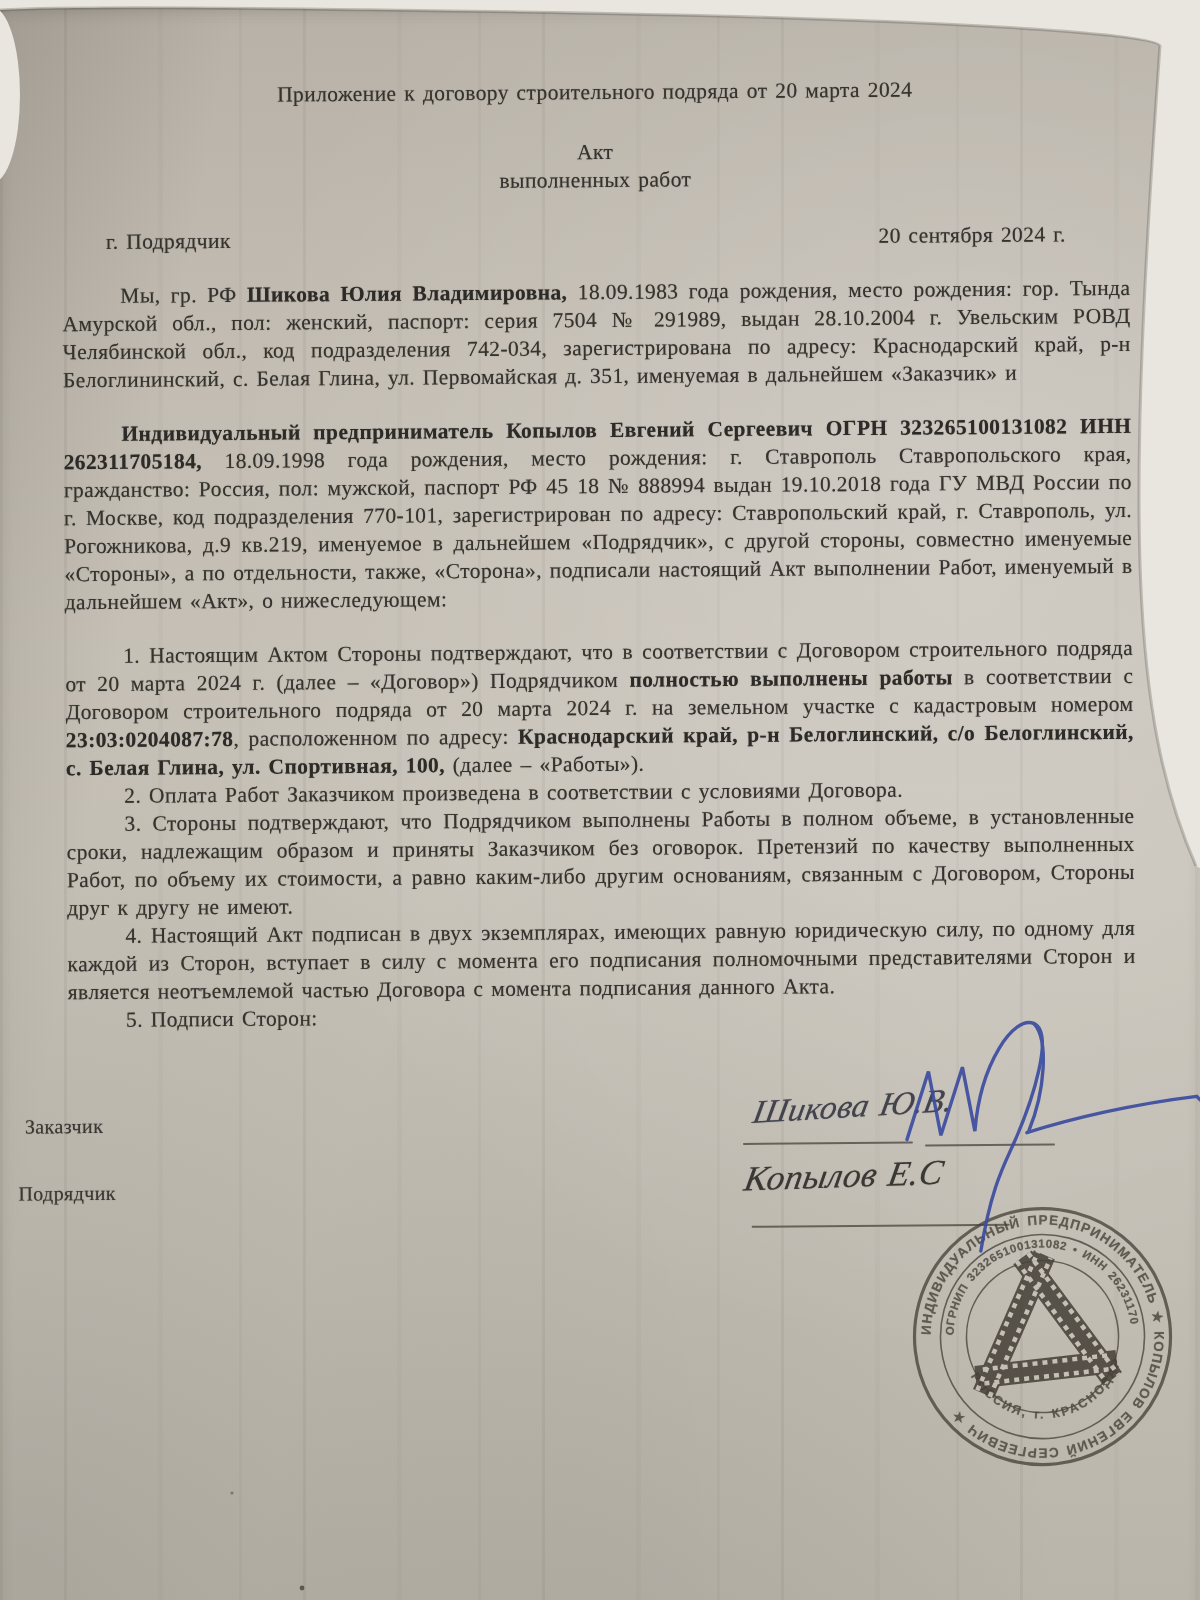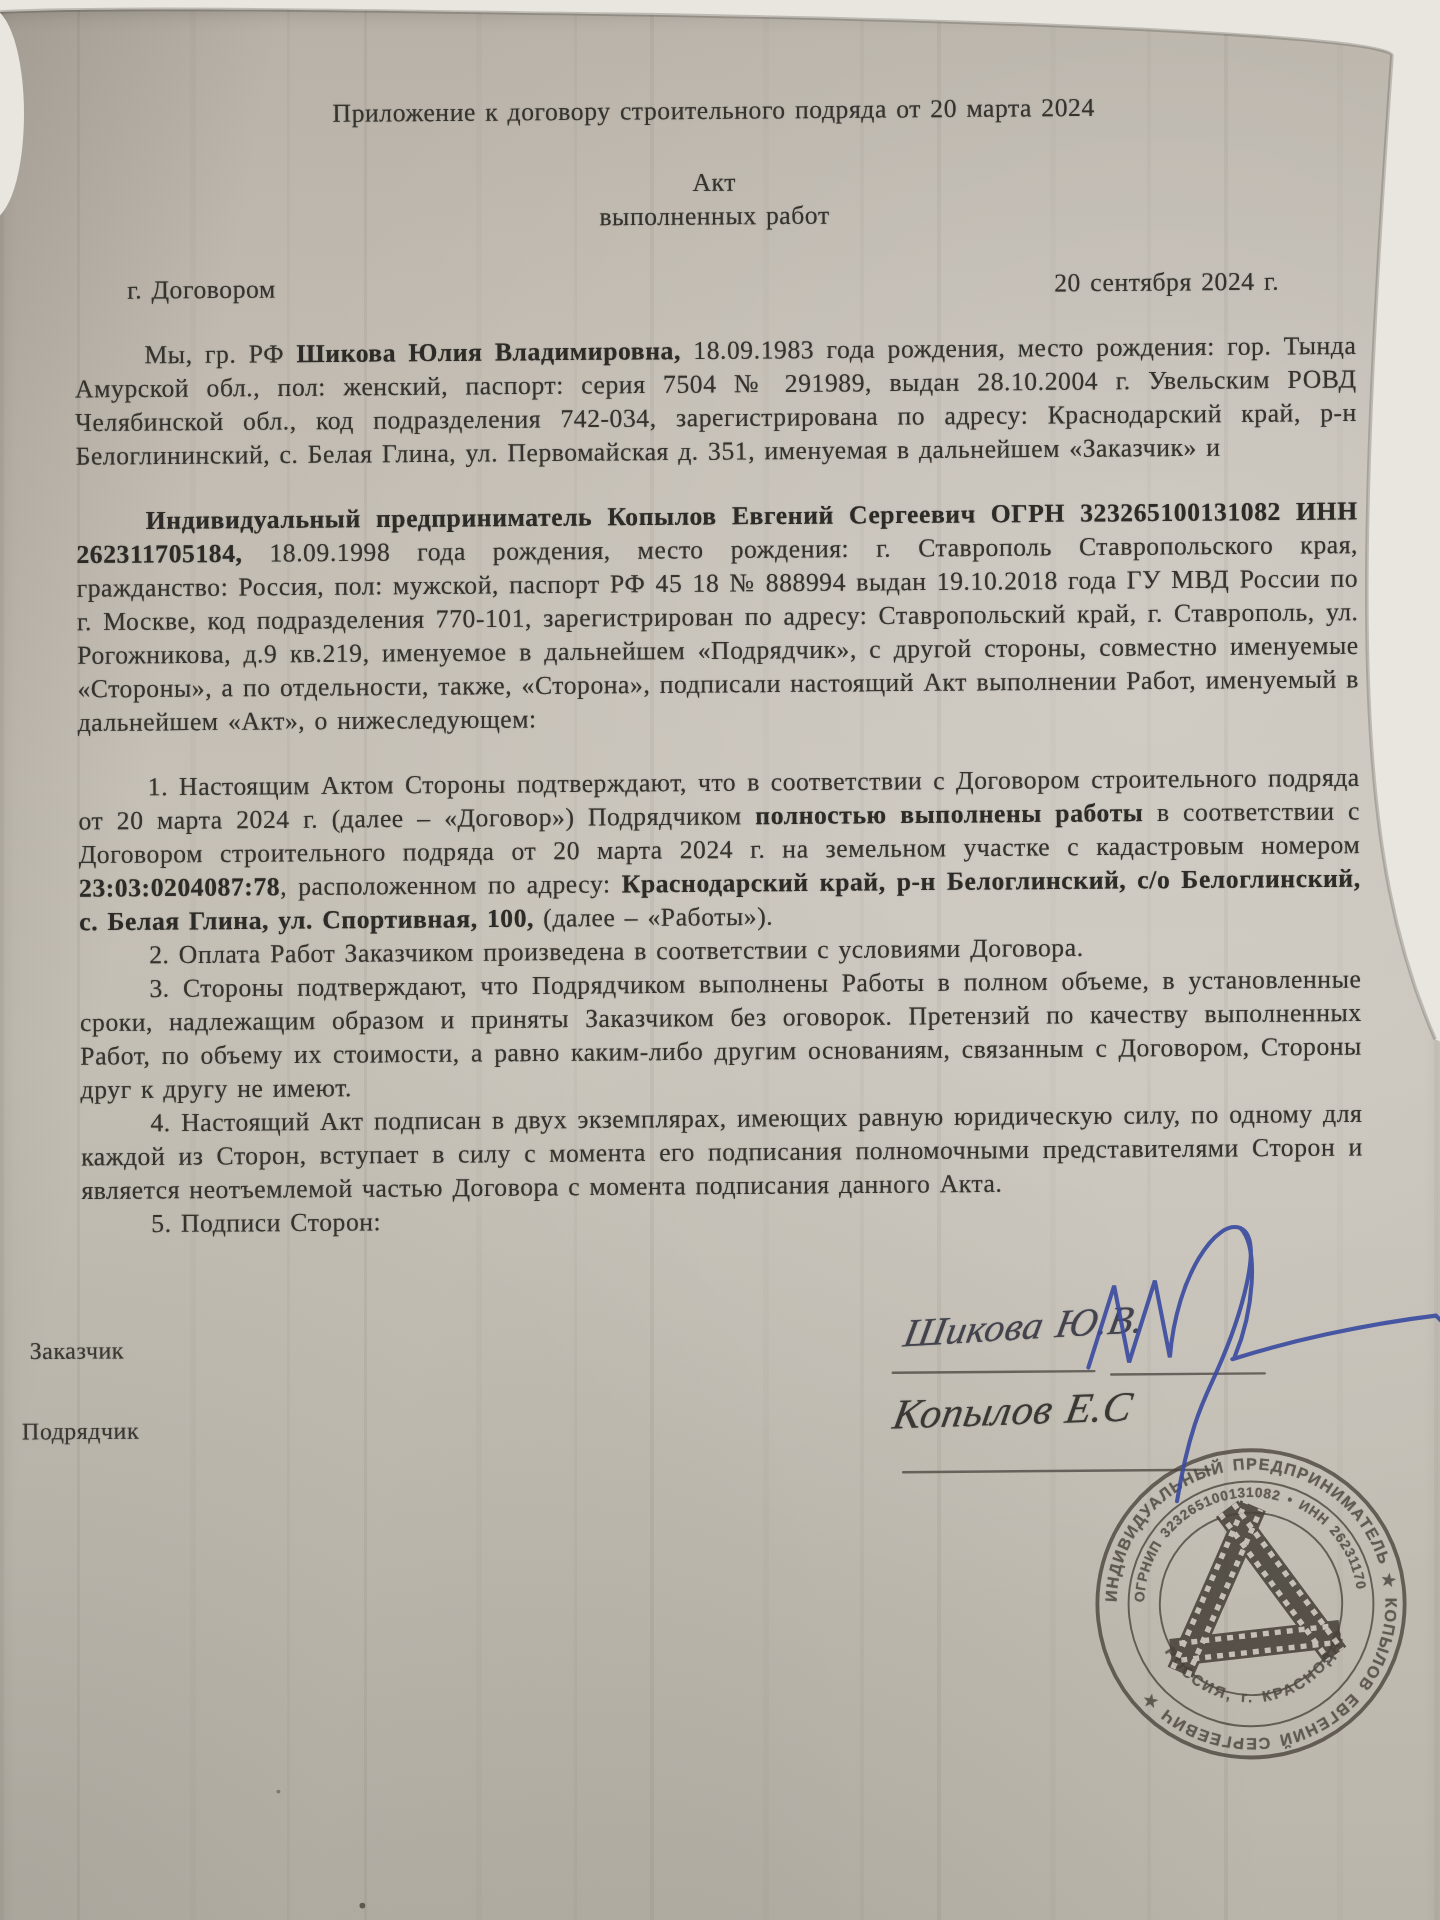--- a/index.html
+++ b/index.html
@@ -56,21 +56,21 @@
 <div class="paper"></div>
 
 <div class="sheet">
 
   <div class="center appendix">Приложение к договору строительного подряда от 20 марта 2024</div>
 
   <div class="center act-title">Акт</div>
   <div class="center act-sub">выполненных работ</div>
 
   <div class="cityrow">
-    <span>г. Договором</span>
+    <span>г. Подрядчик</span>
     <span>20 сентября 2024 г.</span>
   </div>
 
   <p class="body"><span>Мы, гр. РФ </span><span class="b">Шикова Юлия Владимировна,</span><span> 18.09.1983 года рождения, место рождения: гор. Тында Амурской обл., пол: женский, паспорт: серия 7504 № 291989, выдан 28.10.2004 г. Увельским РОВД Челябинской обл., код подразделения 742-034, зарегистрирована по адресу: Краснодарский край, р-н Белоглининский, с. Белая Глина, ул. Первомайская д. 351, именуемая в дальнейшем «Заказчик» и</span></p>
 
   <p class="body"><span class="b">Индивидуальный предприниматель Копылов Евгений Сергеевич ОГРН 323265100131082 ИНН 262311705184,</span><span> 18.09.1998 года рождения, место рождения: г. Ставрополь Ставропольского края, гражданство: Россия, пол: мужской, паспорт РФ 45 18 № 888994 выдан 19.10.2018 года ГУ МВД России по г. Москве, код подразделения 770-101, зарегистрирован по адресу: Ставропольский край, г. Ставрополь, ул. Рогожникова, д.9 кв.219, именуемое в дальнейшем «Подрядчик», с другой стороны, совместно именуемые «Стороны», а по отдельности, также, «Сторона», подписали настоящий Акт выполнении Работ, именуемый в дальнейшем «Акт», о нижеследующем:</span></p>
 
   <p class="clause first-clause"><span>1. Настоящим Актом Стороны подтверждают, что в соответствии с Договором строительного подряда от 20 марта 2024 г. (далее – «Договор») Подрядчиком </span><span class="b">полностью выполнены работы</span><span> в соответствии с Договором строительного подряда от 20 марта 2024 г. на земельном участке с кадастровым номером </span><span class="b">23:03:0204087:78</span><span>, расположенном по адресу: </span><span class="b">Краснодарский край, р-н Белоглинский, с/о Белоглинский, с. Белая Глина, ул. Спортивная, 100,</span><span> (далее – «Работы»).</span></p>
   <p class="clause"><span>2. Оплата Работ Заказчиком произведена в соответствии с условиями Договора.</span></p>
   <p class="clause"><span>3. Стороны подтверждают, что Подрядчиком выполнены Работы в полном объеме, в установленные сроки, надлежащим образом и приняты Заказчиком без оговорок. Претензий по качеству выполненных Работ, по объему их стоимости, а равно каким-либо другим основаниям, связанным с Договором, Стороны друг к другу не имеют.</span></p>

